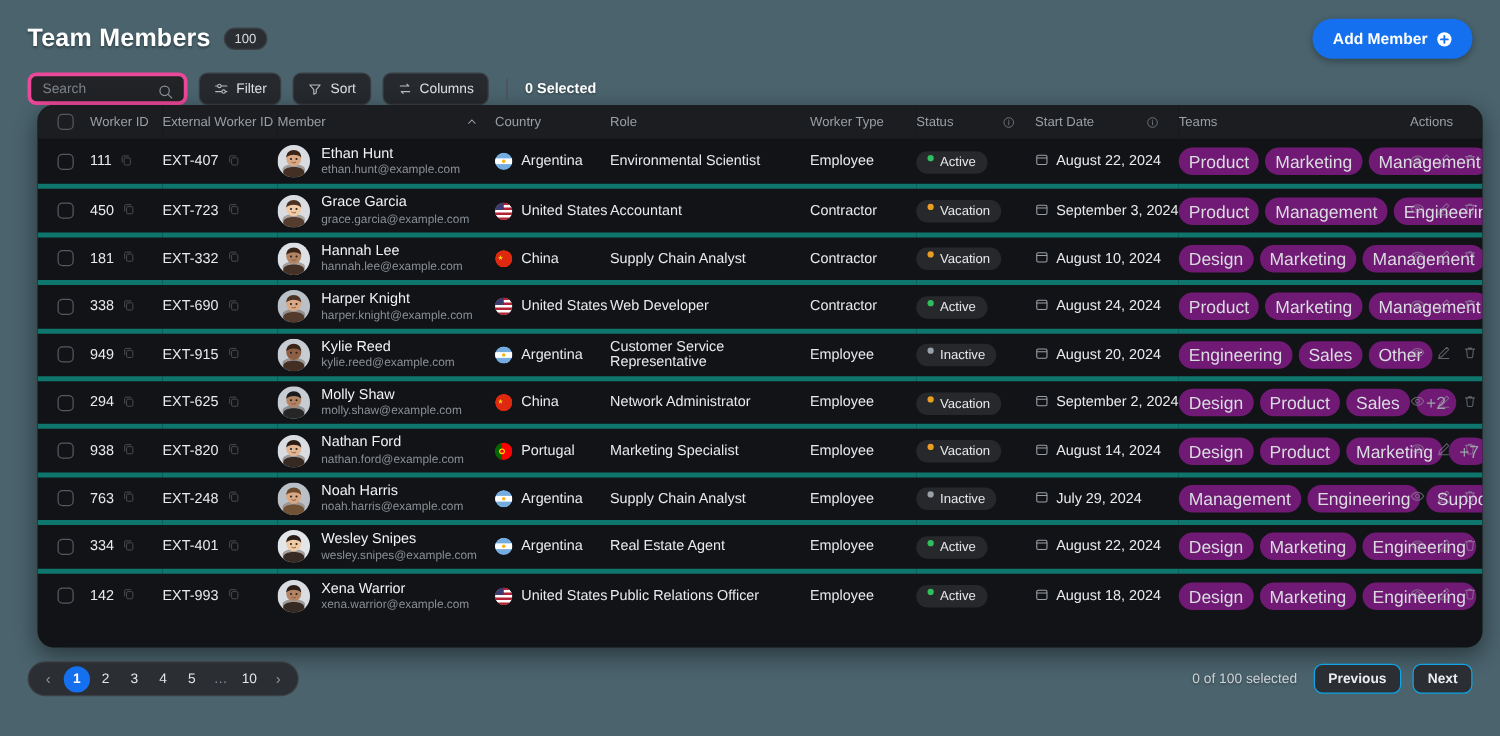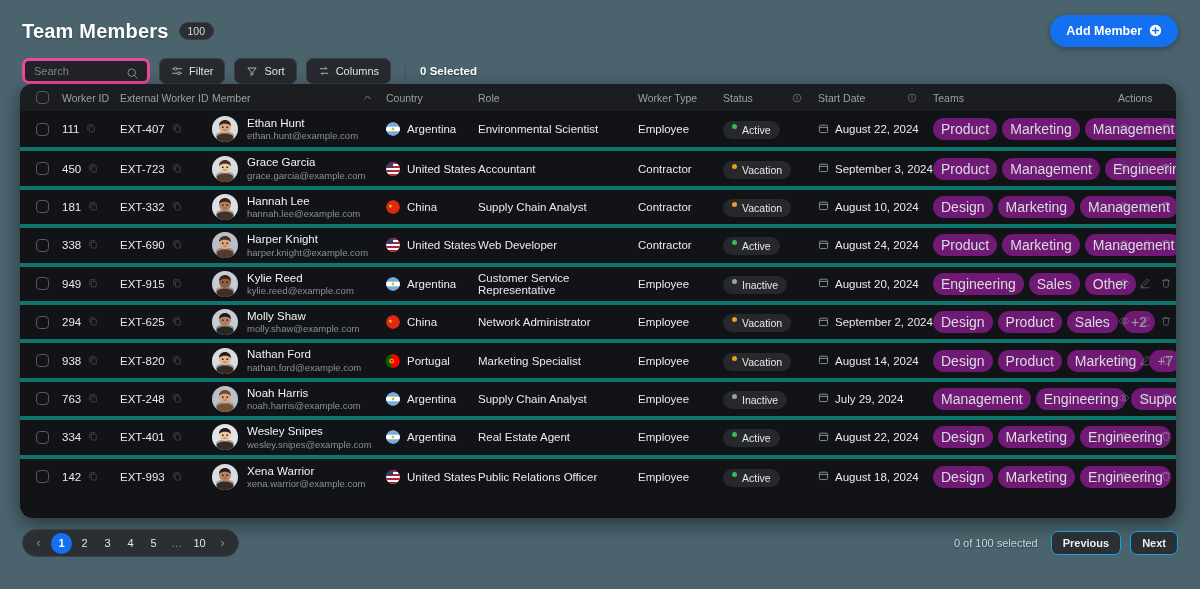--- a/index.html
+++ b/index.html
@@ -20,21 +20,21 @@
   .page-title {
     font-size: 20px; font-weight: bold; color: #ffffff;
     letter-spacing: .2px; text-shadow: 0 1px 2px rgba(0,0,0,.35);
   }
   .count-badge {
     background: #2a2d31; color: #d8dadd; font-size: 10.5px;
     padding: 3px 8px; border-radius: 999px; border: 1px solid #3c4045;
     line-height: 1;
   }
   .add-btn {
-    display: flex; align-items: flex-start; gap: 7px;
+    display: flex; align-items: center; gap: 7px;
     background: #1470ef; color: #fff; border: none; cursor: pointer;
     font-size: 12.5px; font-weight: bold; padding: 9px 16px;
     border-radius: 999px; font-family: inherit;
     box-shadow: 0 2px 6px rgba(0,0,0,.3);
   }
   .add-btn svg { display: block; }
 
   
   .toolbar {
     display: flex; align-items: center; gap: 9px;
@@ -58,21 +58,21 @@
     cursor: pointer; font-family: inherit;
   }
   .divider { width: 1px; height: 17px; background: #4d5258; margin: 0 5px; }
   .sel-text {
     color: #ffffff; font-size: 11.5px; font-weight: bold;
     text-shadow: 0 1px 2px rgba(0,0,0,.4);
   }
 
   
   .card {
-    position: absolute; left: 20px; top: 84px; width: 1156px; height: 434px;
+    position: absolute; left: 30px; top: 84px; width: 1156px; height: 434px;
     background: #121316; border-radius: 13px; overflow: hidden;
     box-shadow: 0 6px 18px rgba(0,0,0,.45);
   }
   table { width: 100%; border-collapse: collapse; table-layout: fixed; }
   thead tr { background: #1b1d20; height: 27px; }
   th {
     color: #9aa0a7; font-size: 10.5px; font-weight: normal;
     text-align: left; padding: 0 0 0 0; vertical-align: middle;
     white-space: nowrap;
   }

